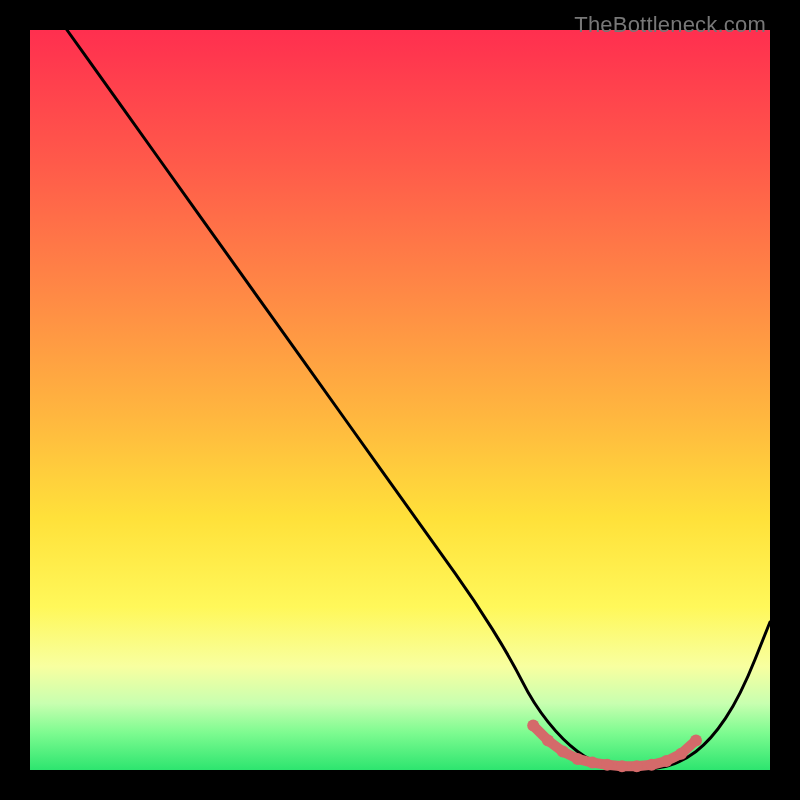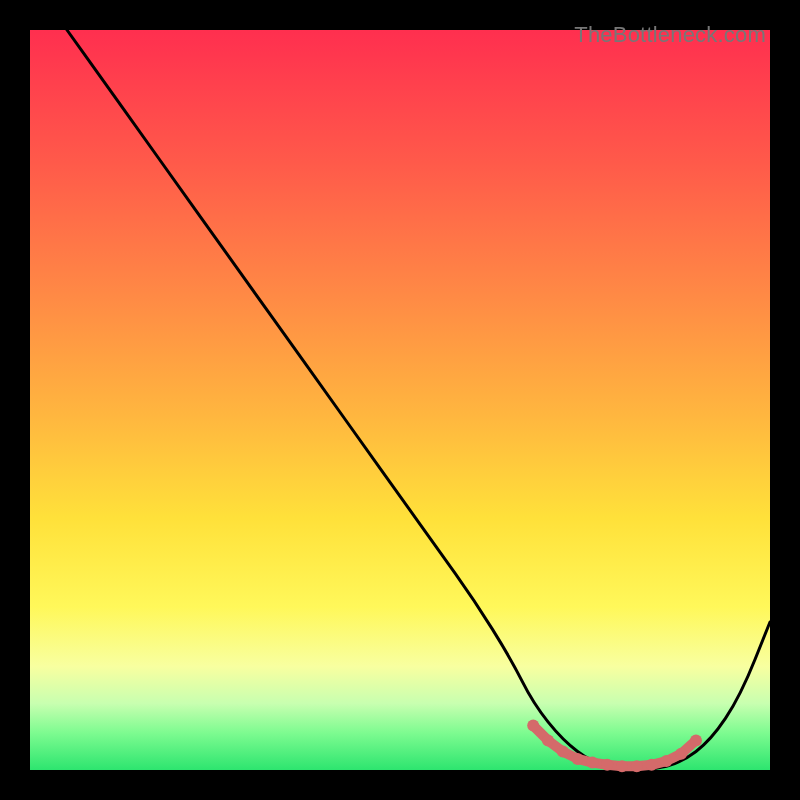--- a/index.html
+++ b/index.html
@@ -35,21 +35,21 @@
       #ffe13a 66%,
       #fff85a 78%,
       #f8ffa0 86%,
       #c8ffb0 91%,
       #7dfb90 95%,
       #2de56f 100%
     );
   }
   .watermark {
     position: absolute;
-    top: 22px;
+    top: 12px;
     right: 34px;
     color: #777;
     font-size: 22px;
     font-weight: 500;
     letter-spacing: 0.2px;
     user-select: none;
   }
   svg.curve {
     position: absolute;
     left: 0;

